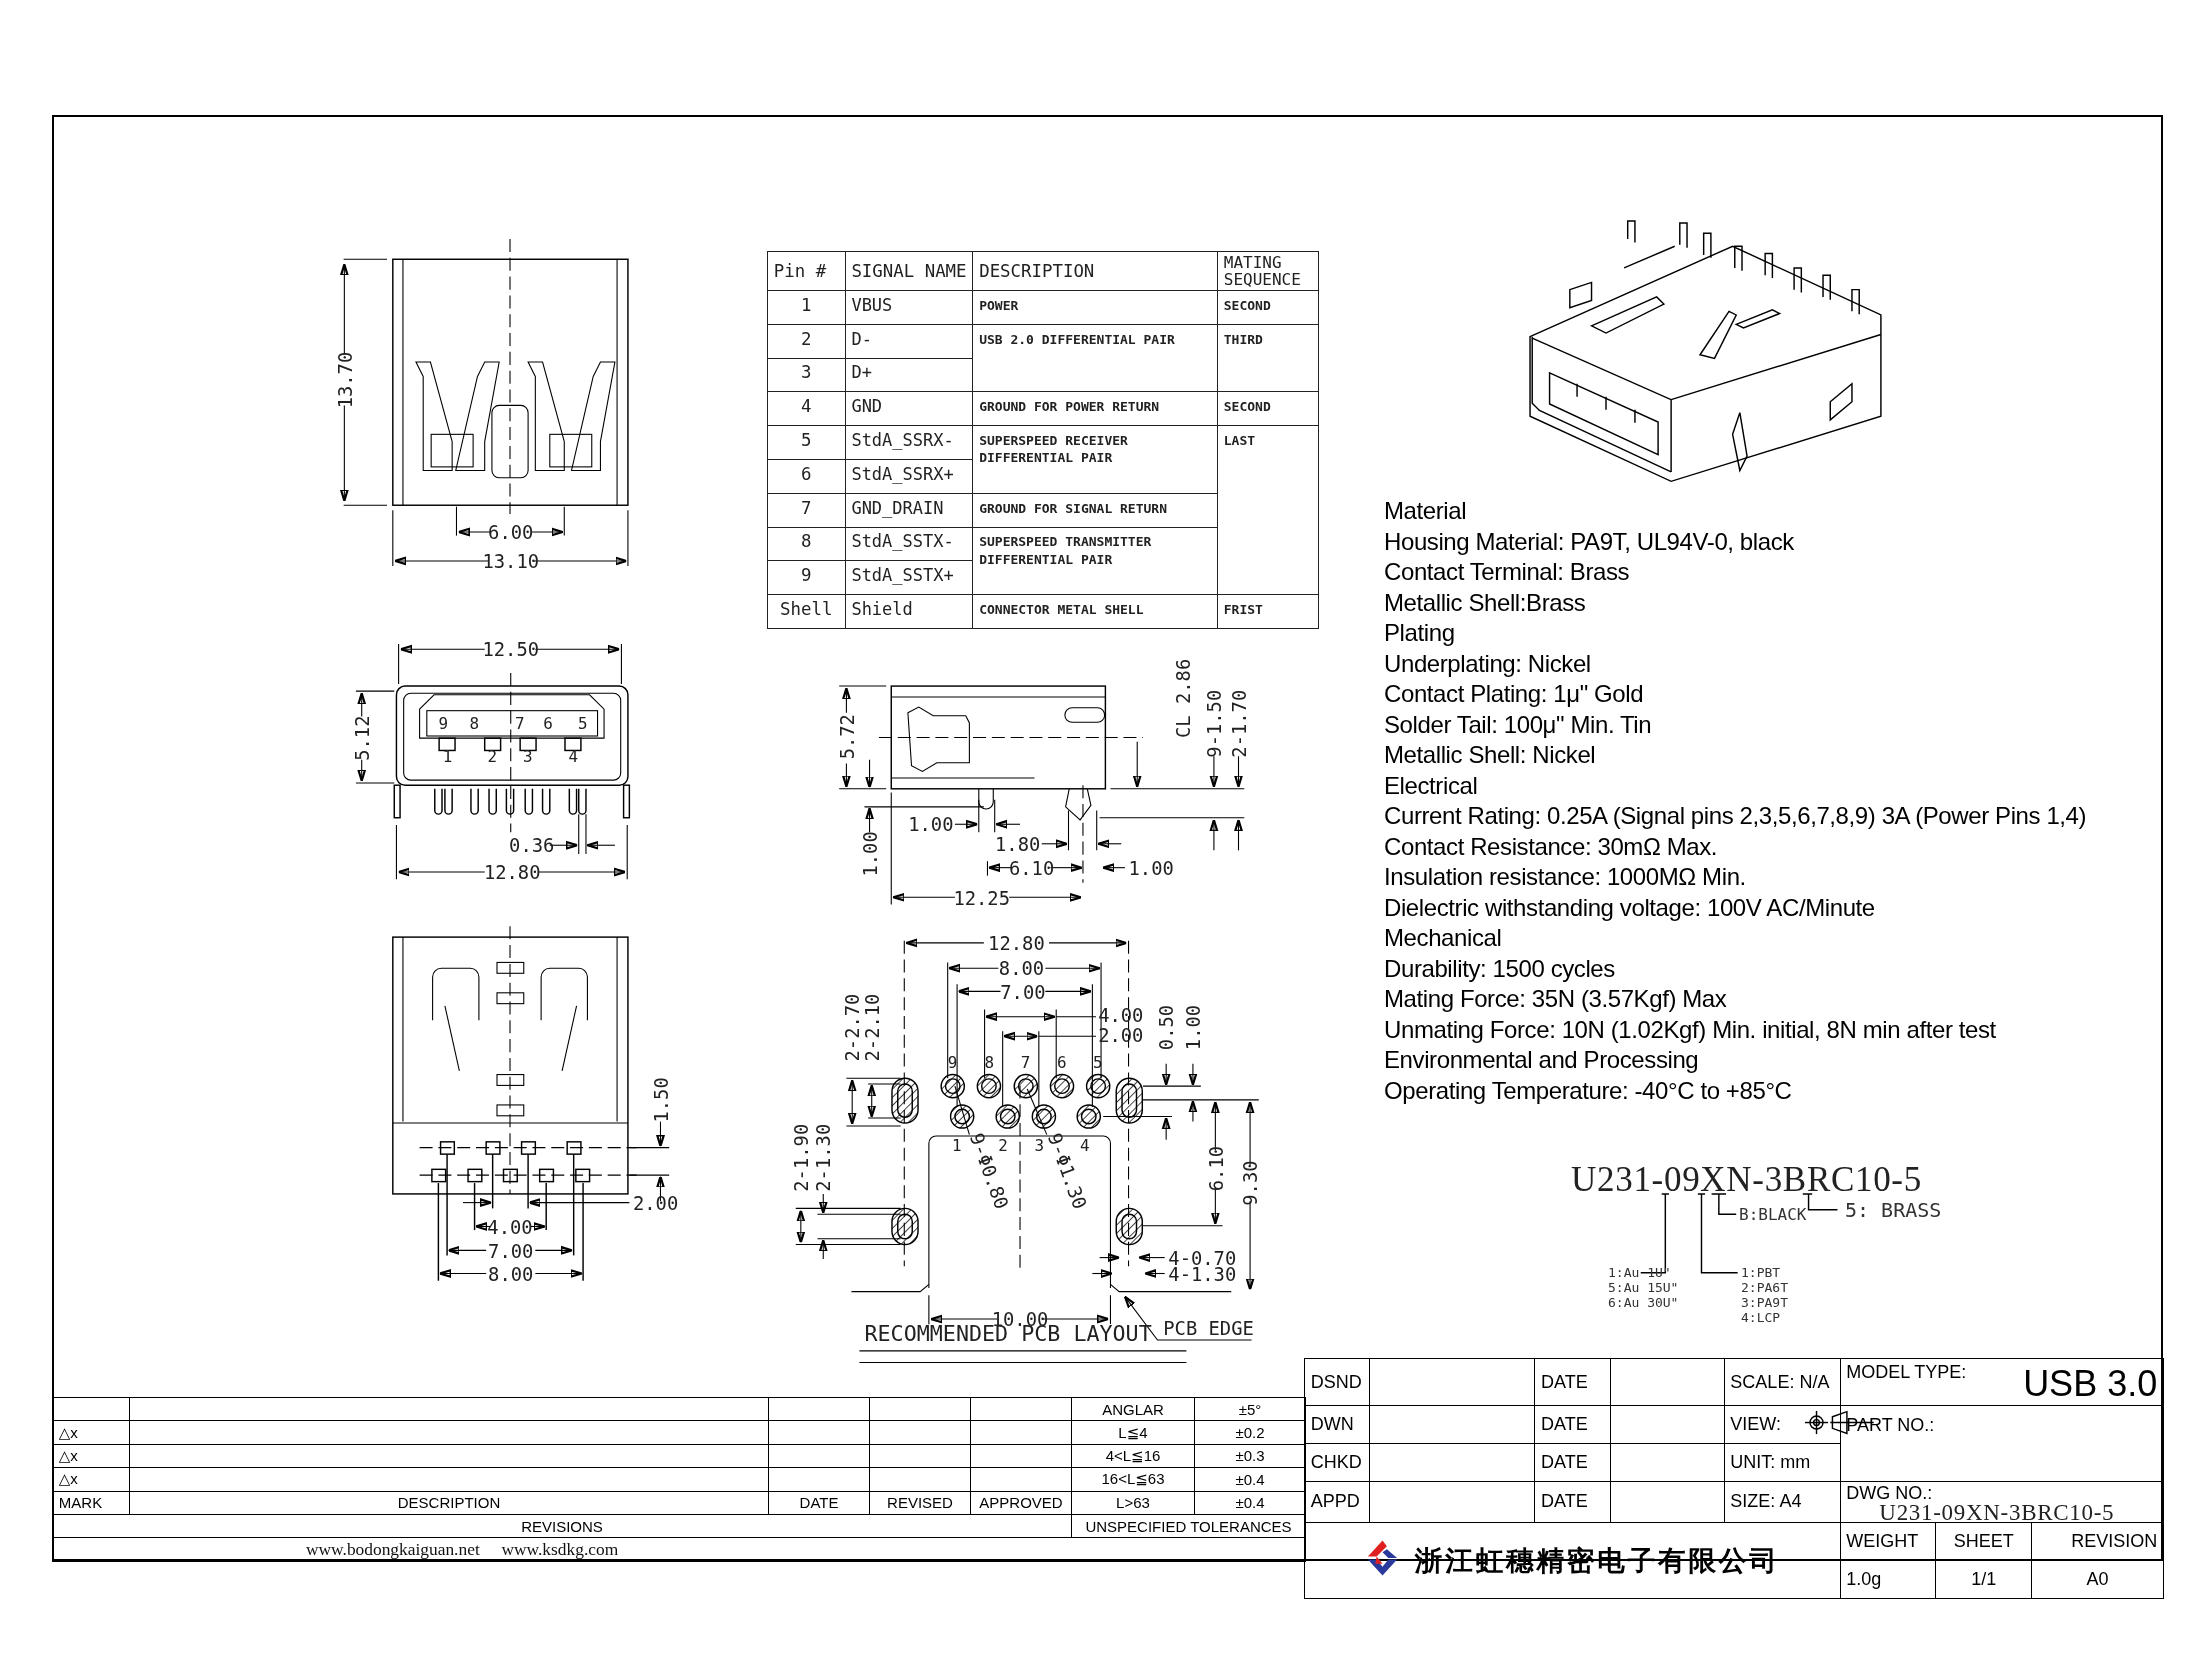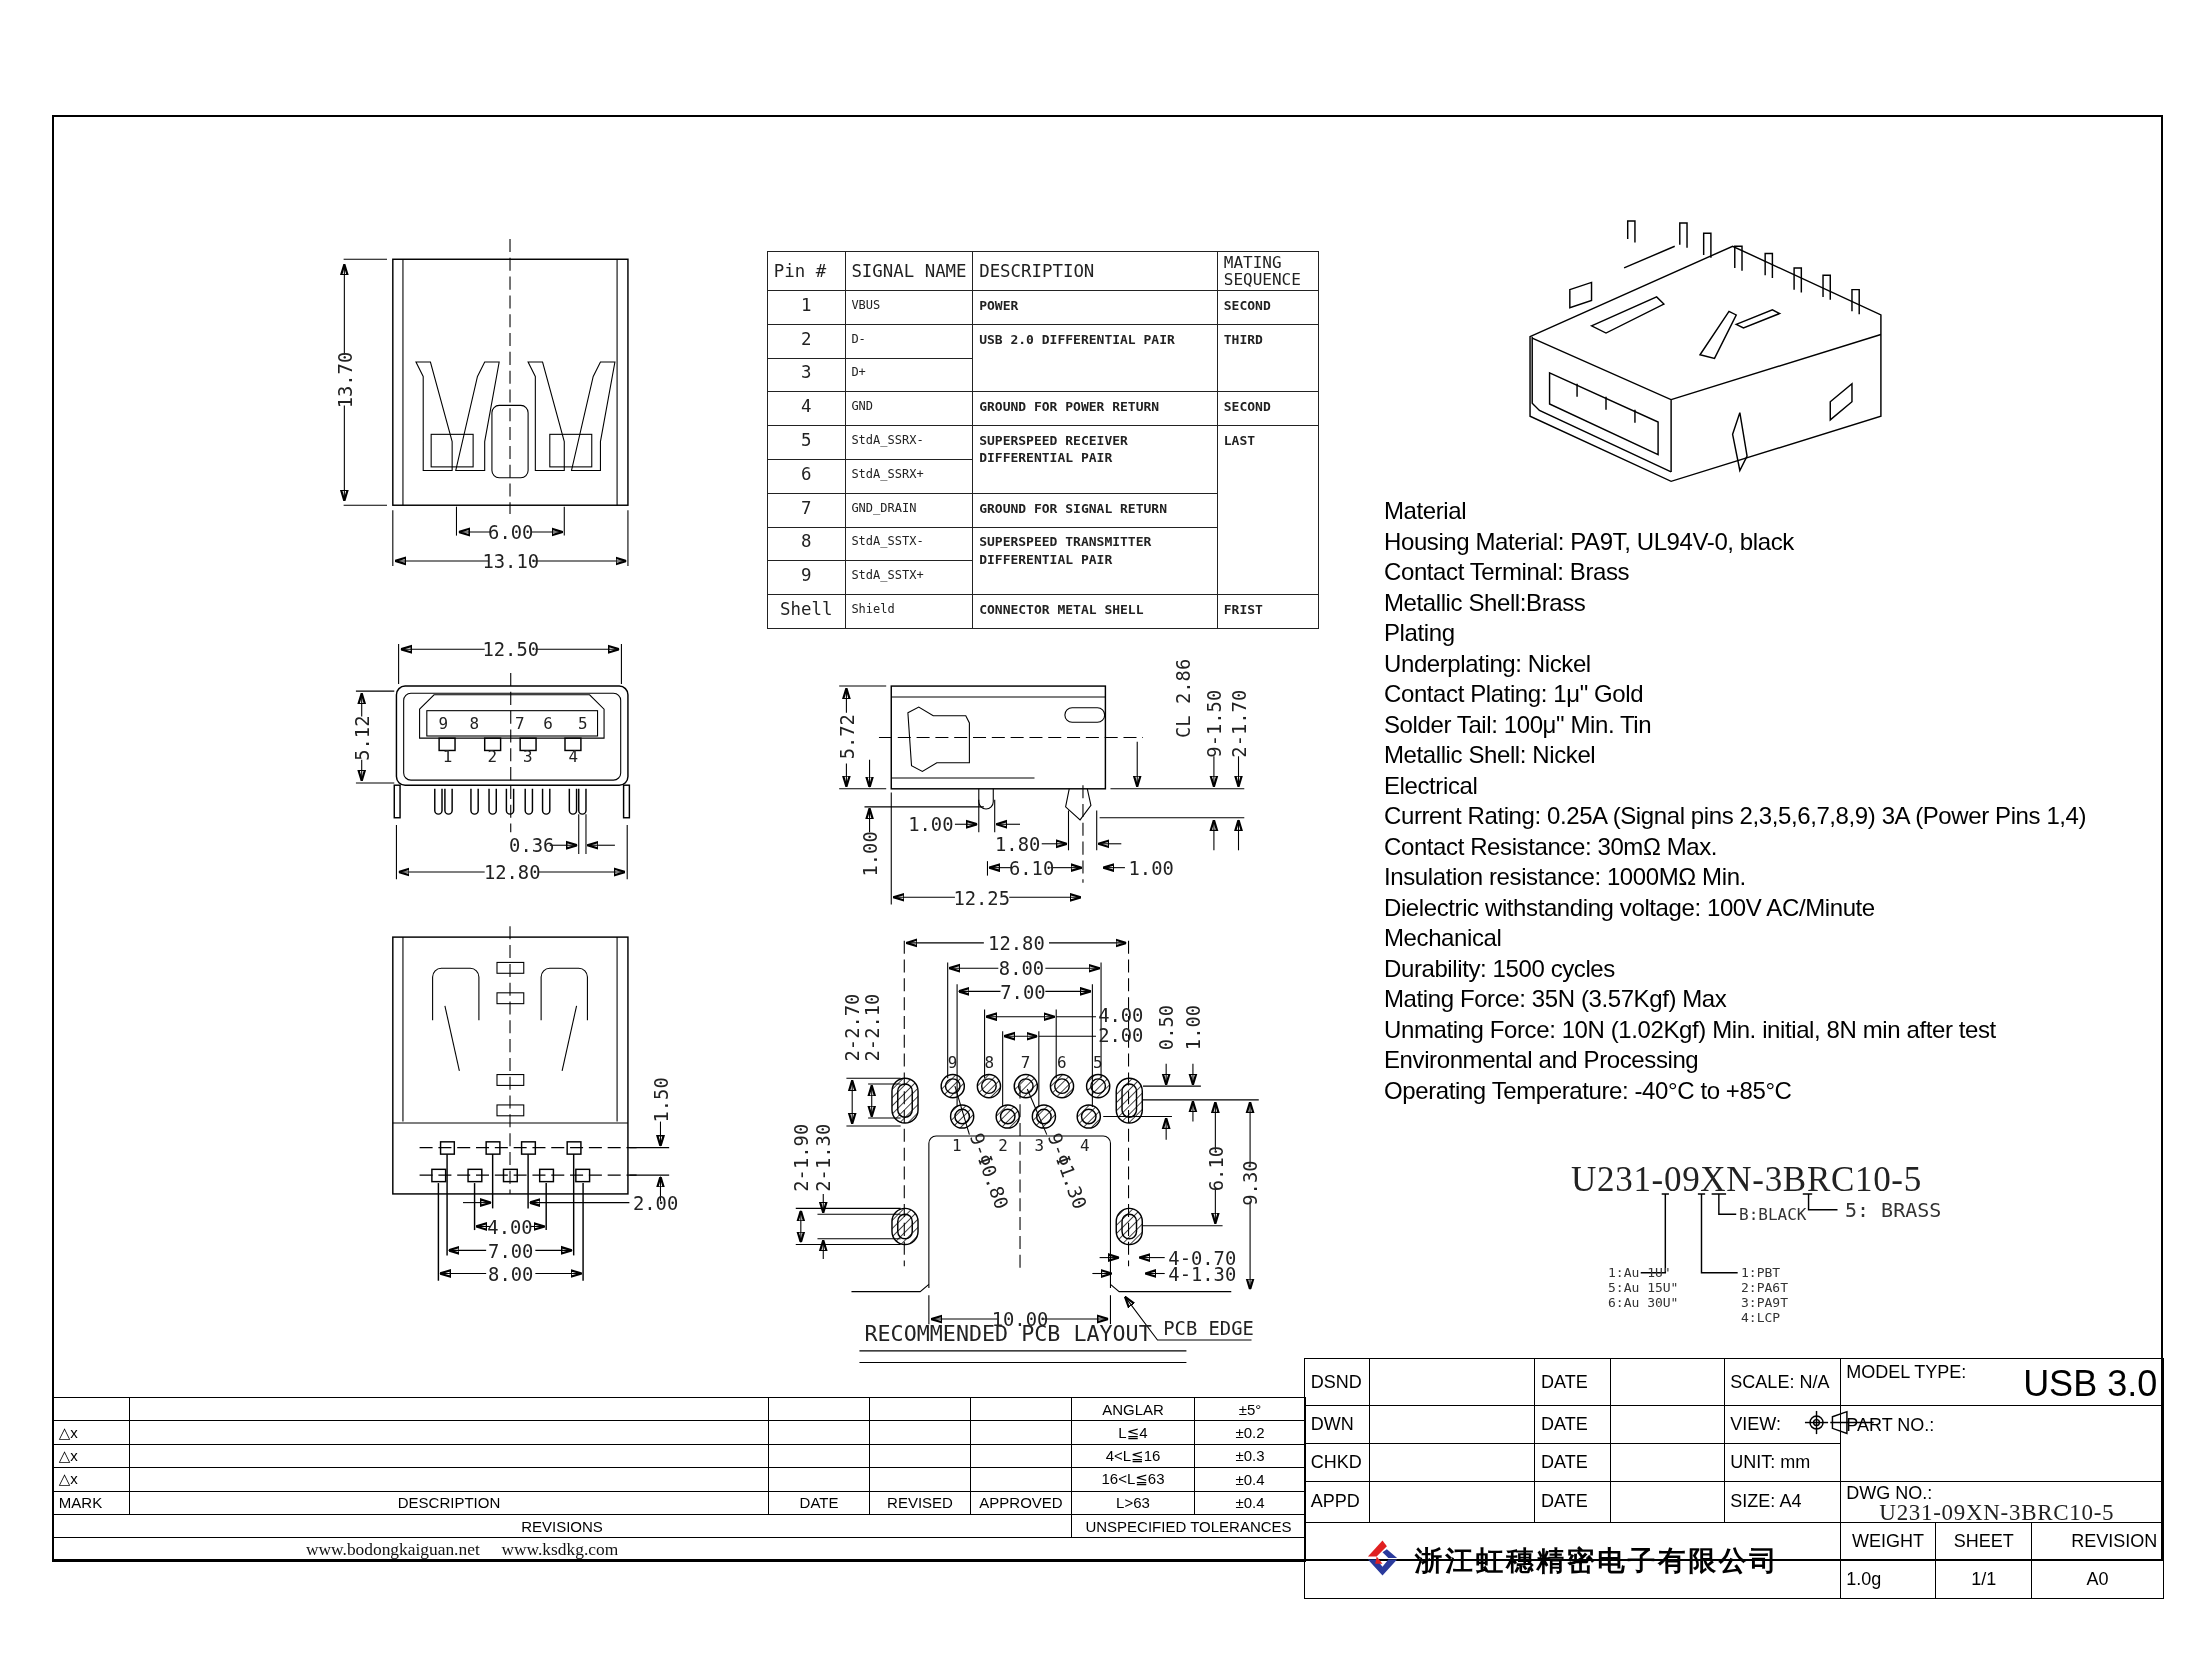--- a/index.html
+++ b/index.html
@@ -14,21 +14,21 @@
   svg.draw .hatch { fill:url(#hatch); }
   svg.draw text { font-family:"DejaVu Sans Mono", monospace; font-size:26px; fill:#222; stroke:none; }
   svg.draw text.lbl { font-size:22px; }
   
   table.pins { position:absolute; left:767px; top:251px; border-collapse:collapse;
                font-family:"DejaVu Sans Mono", monospace; color:#222; }
   table.pins td, table.pins th { border:1.4px solid #222; padding:0 5.8px; font-weight:normal; vertical-align:top; white-space:nowrap; }
   table.pins th { font-size:17.4px; height:38px; text-align:left; vertical-align:middle; }
   table.pins td { font-size:16px; height:27px; line-height:17.4px; padding-top:5.8px; }
   table.pins td.num { text-align:center; font-size:17.4px; }
-  table.pins td.sig { font-size:12px; }
+  table.pins td.sig { font-size:17px; }
   table.pins td.desc, table.pins td.seq { font-size:13px;font-weight:bold; }
   
   .specs { left:1360px; top:496px; font-size:24px; line-height:30.5px; letter-spacing:-0.4px;margin-left:24px; }
   .specs div { white-space:nowrap; }
   
   .pn-main { left:1571px; top:1160px; font-family:"Liberation Serif", serif; font-size:35px; letter-spacing:0.7px; color:#222; }
   .pn-opt { font-family:"DejaVu Sans Mono", monospace; color:#333; }
   
   table.tb { position:absolute; border-collapse:collapse; font-size:17.4px; }
   table.tb td { border:1.4px solid #000; padding:0 5.8px; white-space:nowrap; }
@@ -648,21 +648,21 @@
       <span style="display:inline-block;vertical-align:middle;margin-right:10px">
         <svg width="35" height="38" viewBox="0 0 48 52">
           <path d="M24,2 L4,24 L16,24 L30,10 z" fill="#e02020"></path>
           <path d="M4,28 L24,50 L44,28 L32,28 L24,38 L16,28 z" fill="#2a3a9c"></path>
           <path d="M30,14 L44,26 L32,26 L24,18 z" fill="#2a3a9c"></path>
           <path d="M16,24 L24,34 L14,34 z" fill="#e02020"></path>
         </svg>
       </span>
       <span class="cn" style="vertical-align:middle">浙江虹穗精密电子有限公司</span>
     </td>
-    <td style="text-align:center;height:23px">WEIGHT</td>
+    <td style="height:23px">WEIGHT</td>
     <td style="text-align:center">SHEET</td>
     <td style="text-align:right">REVISION</td>
   </tr>
   <tr>
     <td style="height:23px">1.0g</td>
     <td style="text-align:center">1/1</td>
     <td style="text-align:center">A0</td>
   </tr>
 </tbody>
   </table>

